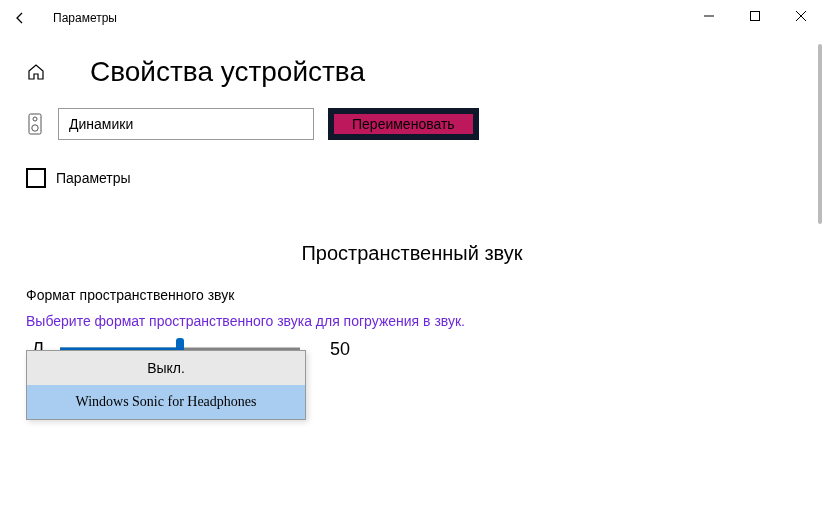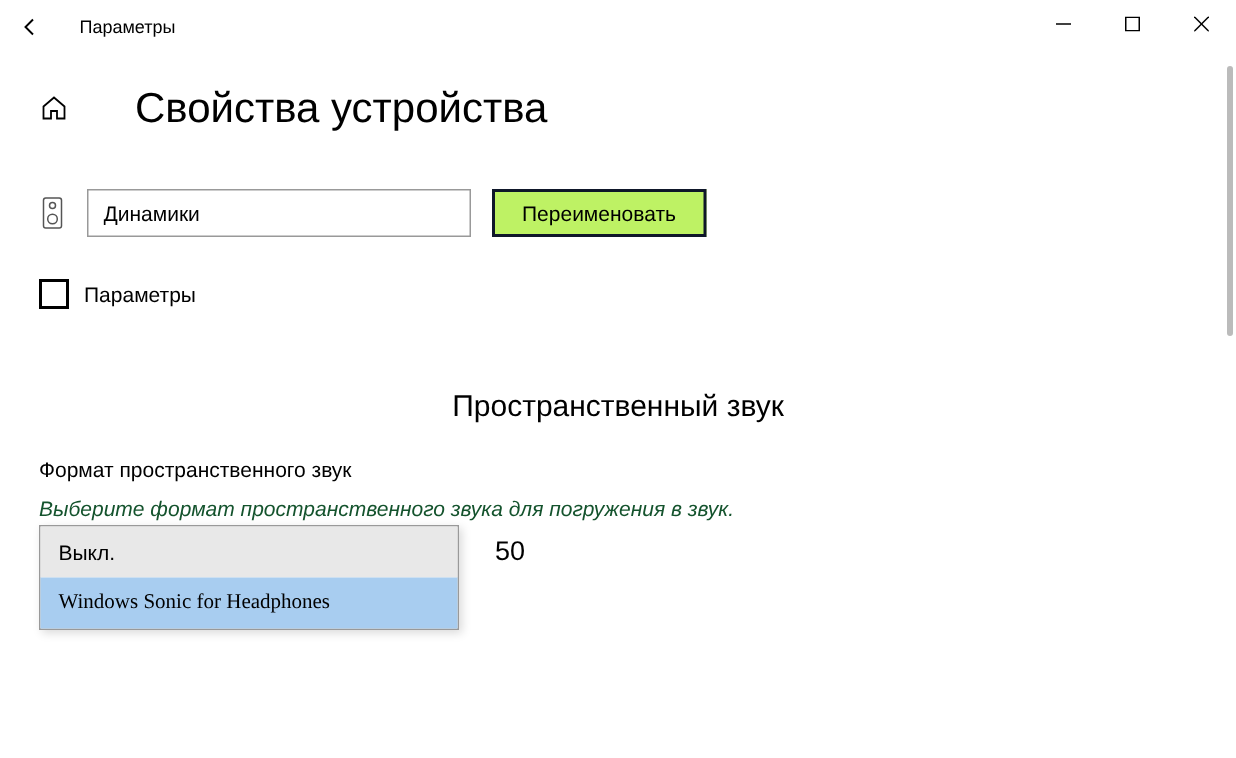--- a/index.html
+++ b/index.html
@@ -67,43 +67,43 @@
   .page-title {
     font-size: 28px;
     font-weight: 400;
     color: #000;
     margin-left: 26px;
   }
   .name-row {
     display: flex;
     align-items: center;
     gap: 14px;
-    margin-top: 38px;
+    margin-top: 20px;
   }
   .device-icon {
     width: 18px;
     height: 24px;
     display: flex;
     align-items: center;
     justify-content: center;
   }
   .name-input {
     width: 256px;
     height: 32px;
     border: 1px solid #999;
     padding: 0 10px;
     font-size: 14px;
     font-family: inherit;
     outline: none;
   }
   .rename-btn {
     height: 32px;
     padding: 0 18px;
-    background: #bef264;
-    border: 2px solid #0f172a;
+    background: #be185d;
+    border: 6px solid #0f172a;
     font-size: 14px;
     font-family: inherit;
     cursor: pointer;
   }
   .disable-row {
     display: flex;
     align-items: center;
     gap: 10px;
     margin-top: 28px;
   }
@@ -119,33 +119,33 @@
     font-weight: 400;
     margin-top: 54px;
     text-align: center;
   }
   .subsection-label {
     font-size: 14px;
     margin-top: 22px;
   }
   .help-text {
     font-size: 14px;
-    color: #14532d;
+    color: #6d28d9;
     margin-top: 10px;
-    font-style: italic;
   }
   .dropdown {
     position: absolute;
     left: 26px;
     top: 314px;
     width: 280px;
     border: 1px solid #999;
     background: #fff;
     box-shadow: 2px 2px 6px rgba(0,0,0,0.15);
     z-index: 10;
+    text-align: center;
   }
   .dropdown-item {
     padding: 9px 12px;
     font-size: 14px;
     cursor: pointer;
   }
   .dropdown-item.current {
     background: #e8e8e8;
   }
   .dropdown-item.hover {

